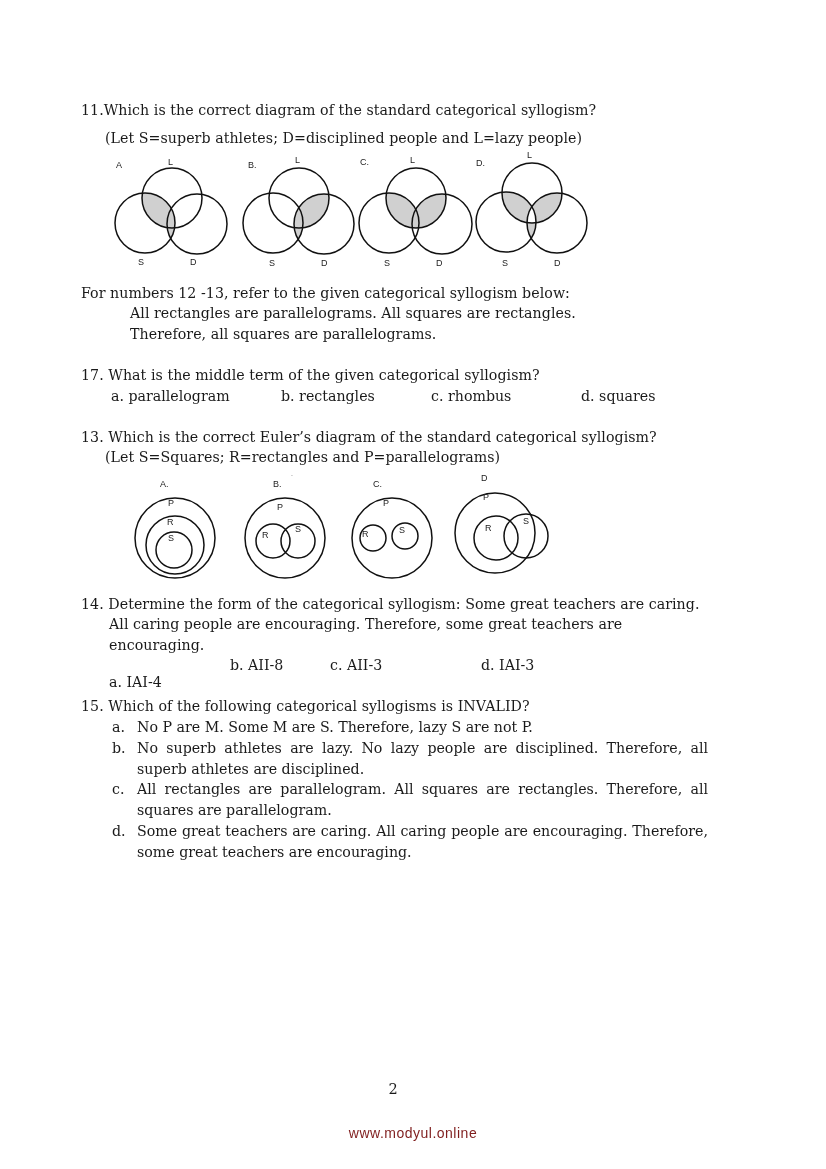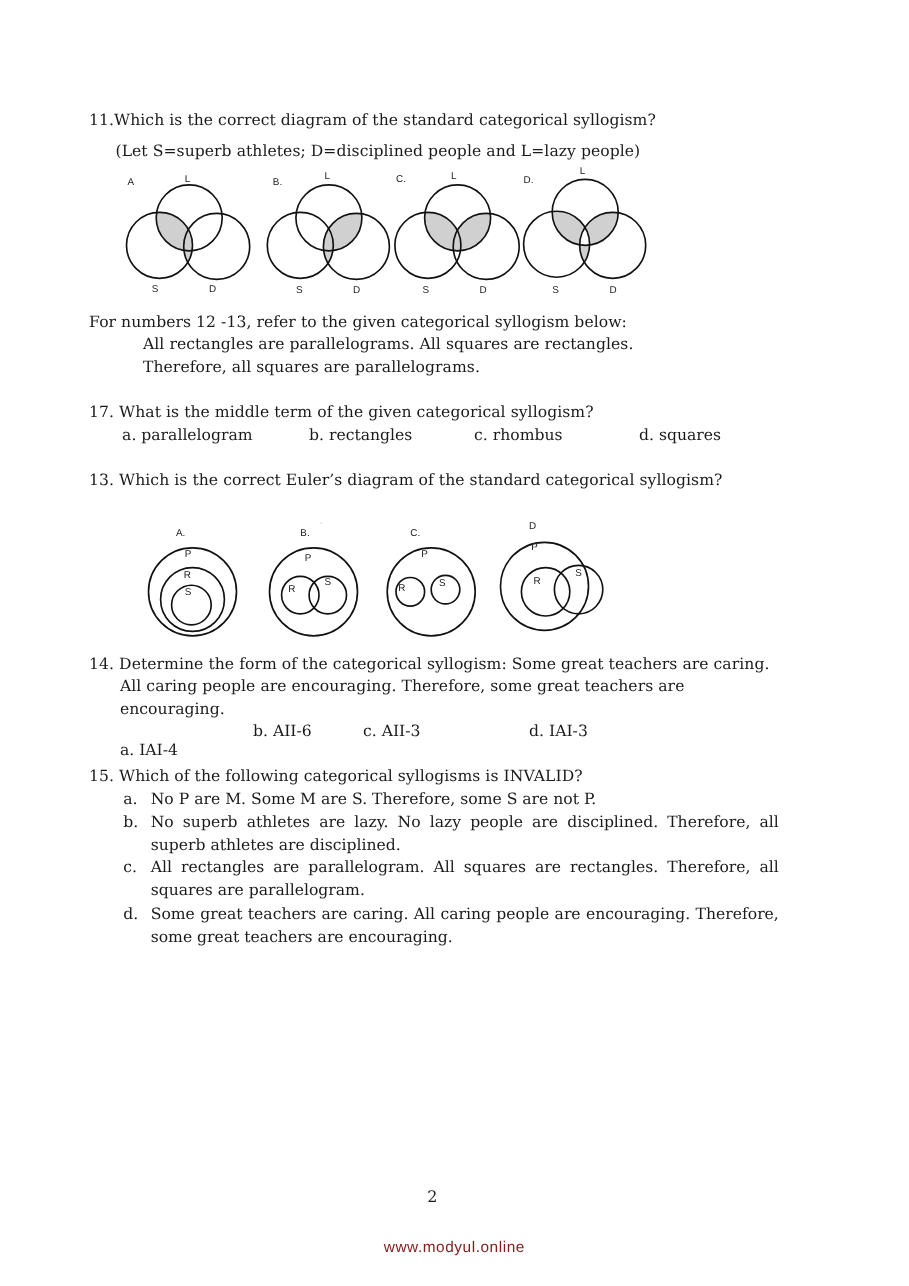--- a/index.html
+++ b/index.html
@@ -126,20 +126,21 @@
   <div class="line" style="left:130px; top:303px;">All rectangles are parallelograms. All squares are rectangles.</div>
   <div class="line" style="left:130px; top:324px;">Therefore, all squares are parallelograms.</div>
 
   <div class="line" style="left:81px; top:365px;">17. What is the middle term of the given categorical syllogism?</div>
   <div class="opt" style="left:111px; top:386px;">a.  parallelogram</div>
   <div class="opt" style="left:281px; top:386px;">b. rectangles</div>
   <div class="opt" style="left:431px; top:386px;">c. rhombus</div>
   <div class="opt" style="left:581px; top:386px;">d. squares</div>
 
   <div class="line" style="left:81px; top:427px;">13. Which is the correct Euler’s diagram of the standard categorical syllogism?</div>
+  <div class="line" style="left:105px; top:447px;">(Let S=Squares; R=rectangles and P=parallelograms)</div>
 
   <svg class="fig" style="left:130px; top:474px;" width="90" height="110" viewBox="0 0 90 110">
     <circle cx="45" cy="64" r="40" fill="none" stroke="#111" stroke-width="1.5"></circle>
     <circle cx="45" cy="71" r="29" fill="none" stroke="#111" stroke-width="1.5"></circle>
     <circle cx="44" cy="76" r="18" fill="none" stroke="#111" stroke-width="1.5"></circle>
     <text x="30" y="13" font-size="9">A.</text>
     <text x="38" y="32" font-size="9">P</text>
     <text x="37" y="51" font-size="9">R</text>
     <text x="38" y="67" font-size="9">S</text>
   </svg>
@@ -172,29 +173,29 @@
     <text x="31" y="11" font-size="9">D</text>
     <text x="33" y="30" font-size="9">P</text>
     <text x="35" y="61" font-size="9">R</text>
     <text x="73" y="54" font-size="9">S</text>
   </svg>
 
   <div class="line" style="left:81px; top:594px;">14. Determine the form of the categorical syllogism: Some great teachers are caring.</div>
   <div class="line" style="left:109px; top:614px;">All caring people are encouraging. Therefore, some great teachers are</div>
   <div class="line" style="left:109px; top:635px;">encouraging.</div>
   <div class="opt" style="left:109px; top:672px;">a. IAI-4</div>
-  <div class="opt" style="left:230px; top:655px;">b. AII-6</div>
+  <div class="opt" style="left:230px; top:655px;">b. AII-8</div>
   <div class="opt" style="left:330px; top:655px;">c. AII-3</div>
   <div class="opt" style="left:481px; top:655px;">d. IAI-3</div>
 
   <div class="line" style="left:81px; top:696px;">15. Which of the following categorical syllogisms is INVALID?</div>
 
   <div>
     <div class="opt" style="left:112px; top:717px;">a.</div>
-    <div class="opt" style="left:137px; top:717px;">No P are M. Some M are S. Therefore, some S are not P.</div>
+    <div class="opt" style="left:137px; top:717px;">No P are M. Some M are S. Therefore, lazy S are not P.</div>
   </div>
 
   <div>
     <div class="opt" style="left:112px; top:738px;">b.</div>
     <div class="opt just" style="left:137px; top:738px; width:571px;">No superb athletes are lazy. No lazy people are disciplined. Therefore, all</div>
     <div class="opt" style="left:137px; top:759px;">superb athletes are disciplined.</div>
   </div>
 
   <div>
     <div class="opt" style="left:112px; top:779px;">c.</div>

